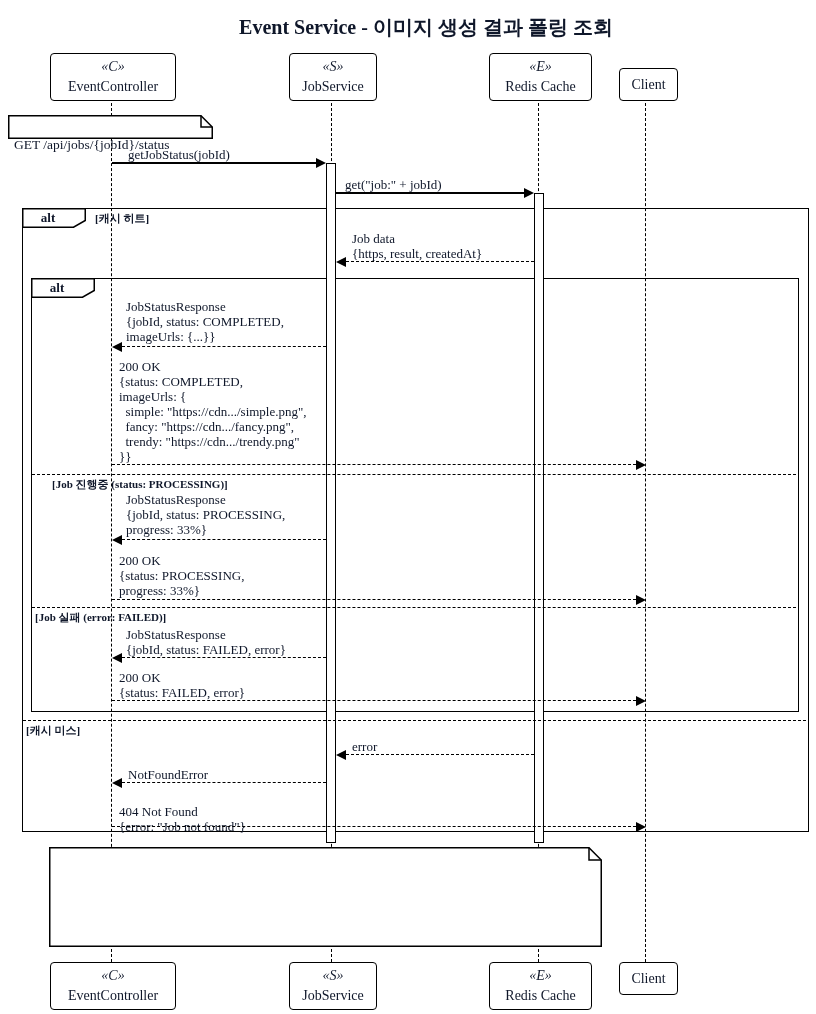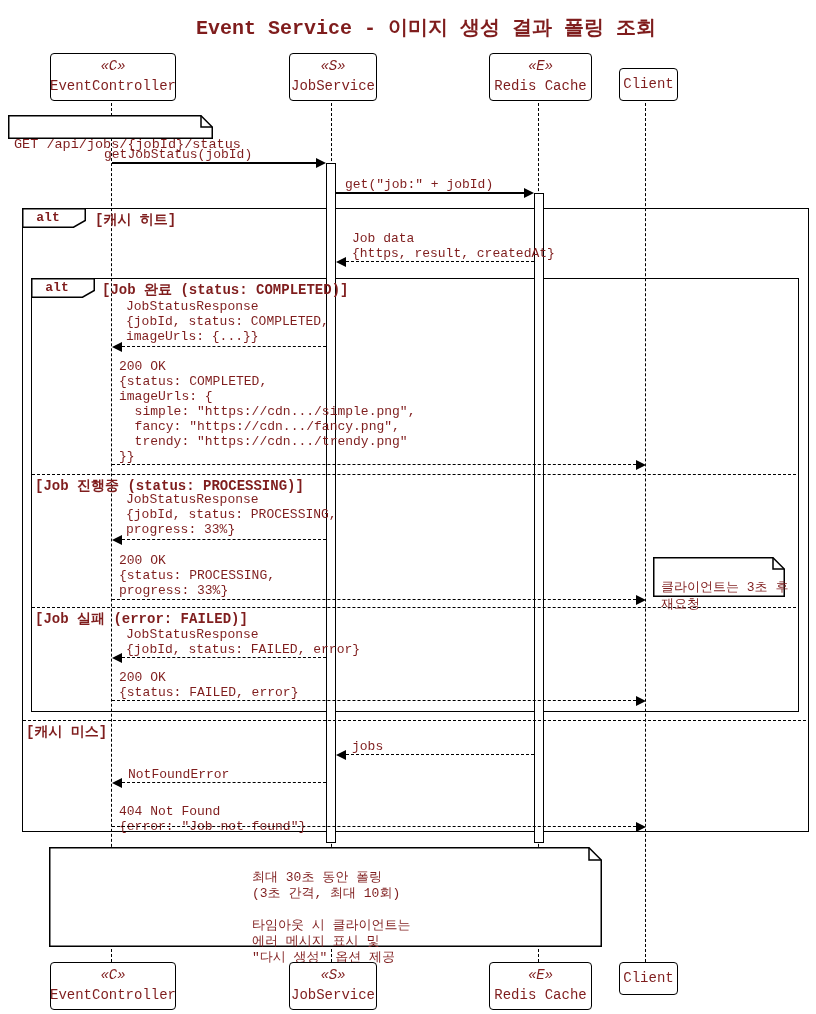--- a/index.html
+++ b/index.html
@@ -1,29 +1,29 @@
 <!DOCTYPE html>
 <html><head>
 <meta charset="utf-8">
 <style>
   html,body{margin:0;padding:0;background:#ffffff;}
   .diagram{position:relative;width:816px;height:1014px;background:#fff;
-    font-family:Liberation Mono, monospace;color:#7f1d1d;overflow:hidden;}
+    font-family:Liberation Serif, serif;color:#0f172a;overflow:hidden;}
   .title{position:absolute;top:14px;left:34px;width:784px;text-align:center;
     font-size:20px;font-weight:bold;}
   .pbox{position:absolute;border:1.5px solid #000;border-radius:4px;background:#fff;
     display:flex;flex-direction:column;align-items:center;justify-content:center;
     font-size:14px;line-height:1.4;text-align:center;}
   .stereo{font-style:italic;}
   .lifeline{position:absolute;width:0;border-left:1px dashed #000;}
   .activation{position:absolute;width:8px;background:#fff;border:1px solid #000;}
   .frame{position:absolute;border:1.5px solid #000;background:transparent;}
   .tab{position:absolute;}
   .tab-label{position:absolute;font-weight:bold;font-size:13px;text-align:center;}
-  .cond{position:absolute;font-weight:bold;font-size:14px;white-space:pre;}
+  .cond{position:absolute;font-weight:bold;font-size:11px;white-space:pre;}
   .divider{position:absolute;height:0;border-top:1px dashed #000;}
   .mline{position:absolute;height:0;}
   .solid{border-top:2px solid #000;}
   .ret{border-top:1px dashed #000;}
   .ah{position:absolute;width:0;height:0;border-top:5px solid transparent;border-bottom:5px solid transparent;}
   .ah-r{border-left:10px solid #000;}
   .ah-l{border-right:10px solid #000;}
   .mlabel{position:absolute;font-size:13px;line-height:15px;white-space:pre;}
   .note{position:absolute;}
   .note-text{position:absolute;font-size:13px;line-height:16px;white-space:pre;margin-top:18px;}
@@ -49,30 +49,29 @@
   <svg class="tab" style="left:22px;top:208px;" width="64" height="20">
     <path d="M0.75,0.75 L63.25,0.75 L63.25,12.5 L51.5,19.25 L0.75,19.25 Z" fill="#fff" stroke="#000" stroke-width="1.5"></path>
   </svg>
   <div class="tab-label" style="left:22px;top:210px;width:52px;">alt</div>
   <div class="cond" style="left:95px;top:211px;">[캐시 히트]</div>
 
   <svg class="tab" style="left:31px;top:278px;" width="64" height="20">
     <path d="M0.75,0.75 L63.25,0.75 L63.25,12.5 L51.5,19.25 L0.75,19.25 Z" fill="#fff" stroke="#000" stroke-width="1.5"></path>
   </svg>
   <div class="tab-label" style="left:31px;top:280px;width:52px;">alt</div>
-  <div class="cond" style="left:102px;top:281px;">[Job 완료 (status: COMPLETED)]</div>
 
   <div class="divider" style="left:32px;top:474px;width:764px;"></div>
-  <div class="cond" style="left:35px;top:477px;">[Job 진행중 (status: PROCESSING)]</div>
+  <div class="cond" style="left:52px;top:477px;">[Job 진행중 (status: PROCESSING)]</div>
   <div class="divider" style="left:32px;top:607px;width:764px;"></div>
   <div class="cond" style="left:35px;top:610px;">[Job 실패 (error: FAILED)]</div>
   <div class="divider" style="left:23px;top:720px;width:783px;"></div>
   <div class="cond" style="left:26px;top:723px;">[캐시 미스]</div>
 
-  <div class="mlabel" style="left:104px;top:147px;">getJobStatus(jobId)</div>
+  <div class="mlabel" style="left:128px;top:147px;">getJobStatus(jobId)</div>
   <div class="mline solid" style="left:112px;top:162px;width:204px;"></div>
   <div class="ah ah-r" style="left:316px;top:158px;"></div>
 
   <div class="mlabel" style="left:345px;top:177px;">get("job:" + jobId)</div>
   <div class="mline solid" style="left:336px;top:192px;width:188px;"></div>
   <div class="ah ah-r" style="left:524px;top:188px;"></div>
 
   <div class="mlabel" style="left:352px;top:231px;">Job data
 {https, result, createdAt}</div>
   <div class="mline ret" style="left:346px;top:261px;width:188px;"></div>
@@ -109,61 +108,47 @@
   <div class="mlabel" style="left:126px;top:627px;">JobStatusResponse
 {jobId, status: FAILED, error}</div>
   <div class="mline ret" style="left:122px;top:657px;width:204px;"></div>
   <div class="ah ah-l" style="left:112px;top:653px;"></div>
 
   <div class="mlabel" style="left:119px;top:670px;">200 OK
 {status: FAILED, error}</div>
   <div class="mline ret" style="left:112px;top:700px;width:524px;"></div>
   <div class="ah ah-r" style="left:636px;top:696px;"></div>
 
-  <div class="mlabel" style="left:352px;top:739px;">jobs</div>
+  <div class="mlabel" style="left:352px;top:739px;">error</div>
   <div class="mline ret" style="left:346px;top:754px;width:188px;"></div>
   <div class="ah ah-l" style="left:336px;top:750px;"></div>
 
   <div class="mlabel" style="left:128px;top:767px;">NotFoundError</div>
   <div class="mline ret" style="left:122px;top:782px;width:204px;"></div>
   <div class="ah ah-l" style="left:112px;top:778px;"></div>
 
   <div class="mlabel" style="left:119px;top:796px;margin-top:8px;">404 Not Found
 {error: "Job not found"}</div>
   <div class="mline ret" style="left:112px;top:826px;width:524px;"></div>
   <div class="ah ah-r" style="left:636px;top:822px;"></div>
 
   <div class="note" style="left:8px;top:115px;width:205px;height:24px;">
     <svg width="205" height="24" style="position:absolute;left:0;top:0;">
       <path d="M0.75,0.75 L193,0.75 L204.25,12 L204.25,23.25 L0.75,23.25 Z" fill="#fff" stroke="#000" stroke-width="1.5"></path>
       <path d="M193,0.75 L193,12 L204.25,12" fill="none" stroke="#000" stroke-width="1.5"></path>
     </svg>
     <div class="note-text" style="left:6px;top:4px;font-size:13.5px;">GET /api/jobs/{jobId}/status</div>
   </div>
 
-  <div class="note" style="left:653px;top:557px;width:132px;height:40px;">
-    <svg width="132" height="40" style="position:absolute;left:0;top:0;">
-      <path d="M0.75,0.75 L120,0.75 L131.25,12 L131.25,39.25 L0.75,39.25 Z" fill="#fff" stroke="#000" stroke-width="1.5"></path>
-      <path d="M120,0.75 L120,12 L131.25,12" fill="none" stroke="#000" stroke-width="1.5"></path>
-    </svg>
-    <div class="note-text" style="left:8px;top:4px;line-height:17px;">클라이언트는 3초 후
-재요청</div>
-  </div>
 
   <div class="note" style="left:49px;top:847px;width:553px;height:100px;">
     <svg width="553" height="100" style="position:absolute;left:0;top:0;">
       <path d="M0.75,0.75 L540,0.75 L552.25,13 L552.25,99.25 L0.75,99.25 Z" fill="#fff" stroke="#000" stroke-width="1.5"></path>
       <path d="M540,0.75 L540,13 L552.25,13" fill="none" stroke="#000" stroke-width="1.5"></path>
     </svg>
-    <div class="note-text" style="left:203px;top:5px;">최대 30초 동안 폴링
-(3초 간격, 최대 10회)
-
-타임아웃 시 클라이언트는
-에러 메시지 표시 및
-"다시 생성" 옵션 제공</div>
   </div>
 
   <div class="pbox" style="left:50px;top:53px;width:124px;height:46px;">
     <span class="stereo">«C»</span>
     <span>EventController</span>
   </div>
   <div class="pbox" style="left:289px;top:53px;width:86px;height:46px;">
     <span class="stereo">«S»</span>
     <span>JobService</span>
   </div>

